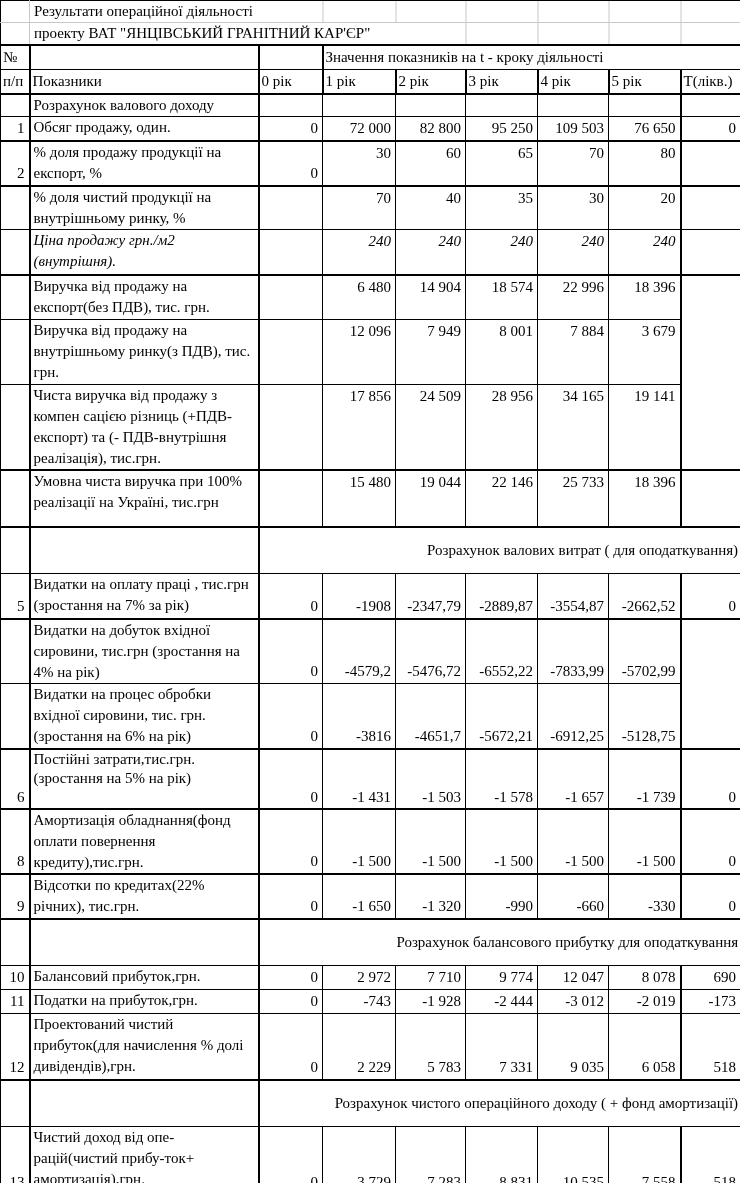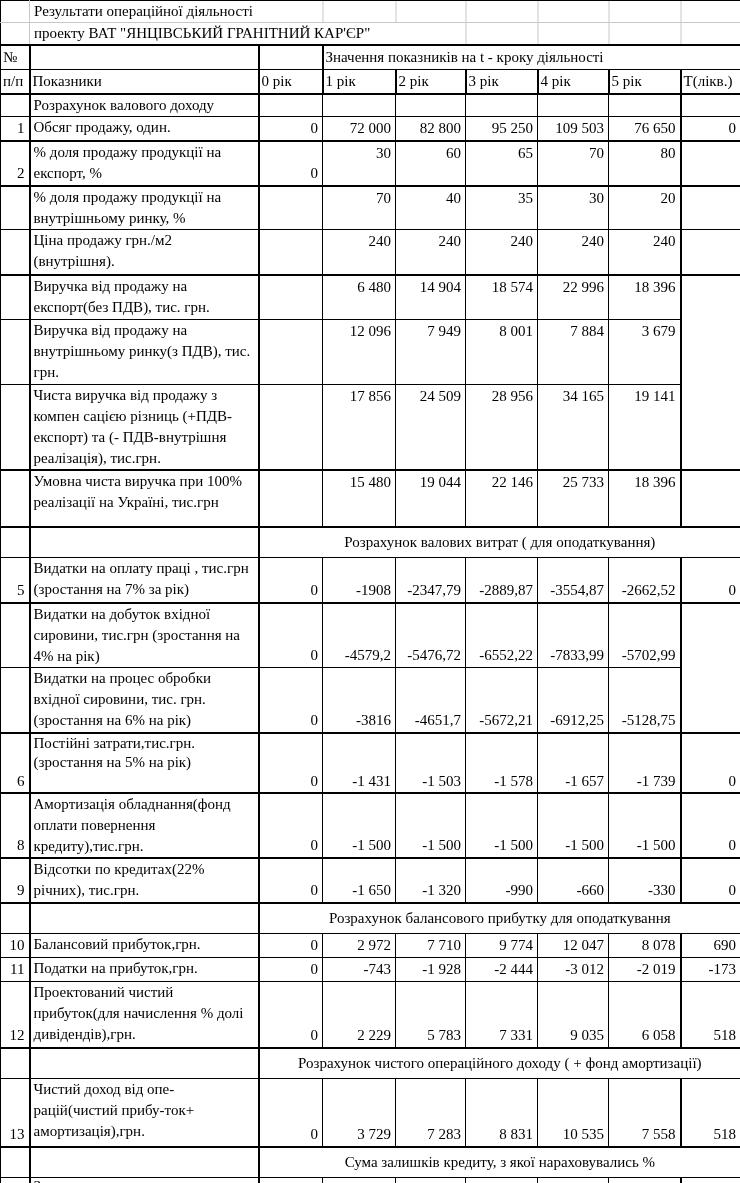--- a/index.html
+++ b/index.html
@@ -26,21 +26,21 @@
   
   .h-cell{vertical-align:middle;padding:1px 2px;}
   .vl2{border-left-width:2px;}
   tr.thick > td{border-bottom:2px solid #000 !important;}
   
   .c-num{text-align:right;padding:0 4px 1px 0;vertical-align:bottom;}
   .c-label{vertical-align:top;padding:0 2px 0 3px;border-left-width:2px;}
   .c-val{text-align:right;padding:1px 4px;}
   .va-t{vertical-align:top;}
   .va-b{vertical-align:bottom;}
-  .c-section{border-left-width:2px;vertical-align:middle;padding:4px 2px;text-align:center;}
+  .c-section{border-left-width:2px;vertical-align:middle;padding:12px 2px;text-align:right;}
   td.open-b{border-bottom:none !important;}
 </style>
 </head>
 <body>
 
 <table>
   <colgroup>
     <col style="width:29px">
       <col style="width:229px">
       <col style="width:64px">
@@ -105,30 +105,30 @@
         <td class="c-val va-b vl2">0</td>
         <td class="c-val va-t">30</td>
         <td class="c-val va-t">60</td>
         <td class="c-val va-t">65</td>
         <td class="c-val va-t">70</td>
         <td class="c-val va-t">80</td>
         <td class="c-val va-t vl2"></td>
       </tr>
       <tr style="height: 43px;">
         <td class="c-num"></td>
-        <td class="c-label">% доля продажу продукції на внутрішньому ринку, %</td>
+        <td class="c-label">% доля чистий продукції на внутрішньому ринку, %</td>
         <td class="c-val va-t vl2"></td>
         <td class="c-val va-t">70</td>
         <td class="c-val va-t">40</td>
         <td class="c-val va-t">35</td>
         <td class="c-val va-t">30</td>
         <td class="c-val va-t">20</td>
         <td class="c-val va-t vl2"></td>
       </tr>
-      <tr class="thick" style="height: 45px;">
+      <tr class="thick" style="height: 45px; font-style: italic;">
         <td class="c-num"></td>
         <td class="c-label">Ціна продажу грн./м2 (внутрішня).</td>
         <td class="c-val va-t vl2"></td>
         <td class="c-val va-t">240</td>
         <td class="c-val va-t">240</td>
         <td class="c-val va-t">240</td>
         <td class="c-val va-t">240</td>
         <td class="c-val va-t">240</td>
         <td class="c-val va-t vl2"></td>
       </tr>

